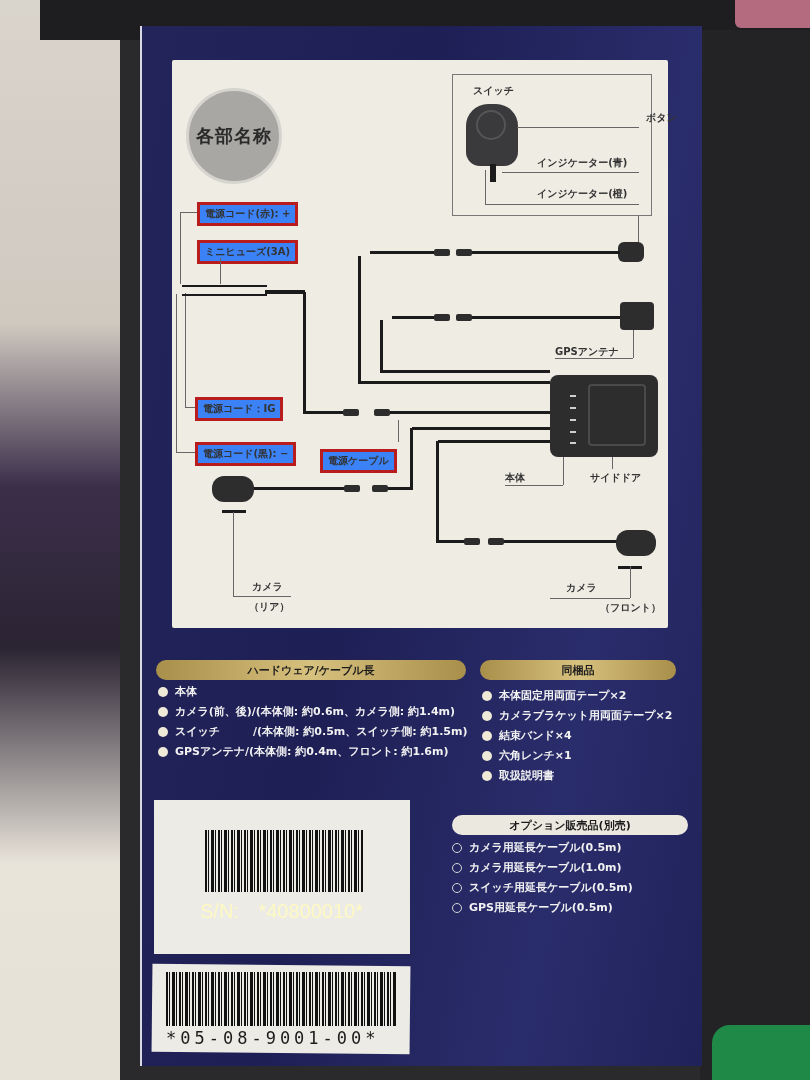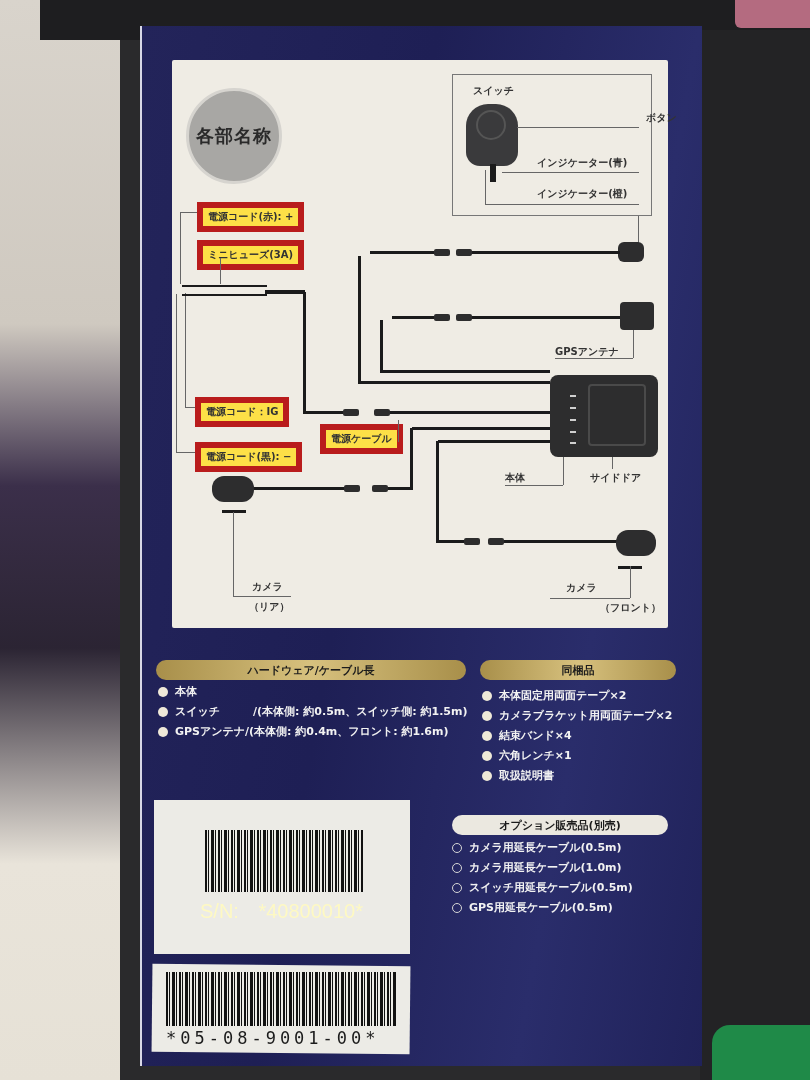--- a/index.html
+++ b/index.html
@@ -29,21 +29,21 @@
     border-radius: 2px;
   }
   .title-circle {
     position: absolute; left: 186px; top: 88px; width: 96px; height: 96px;
     border-radius: 50%; background: #a8a7a4; border: 3px solid #d6d4cf;
     display: flex; align-items: center; justify-content: center;
     color: #2a2a2a; font-weight: bold; font-size: 18px; letter-spacing: 1px;
   }
   .lbl { position: absolute; font-size: 10px; font-weight: bold; color: #333; white-space: nowrap; }
   .lbl-box { position: absolute; font-size: 10px; font-weight: bold; color: #333;
-    border: 6px solid #b91c1c; background: #fde047; padding: 2px 5px; white-space: nowrap; }
+    border: 3px solid #b91c1c; background: #3b82f6; padding: 2px 5px; white-space: nowrap; }
   .line { position: absolute; background: #666; }
   .switch-box { position: absolute; left: 452px; top: 74px; width: 200px; height: 142px; border: 1px solid #777; }
   .cable { position: absolute; background: #1b1b1b; }
   .cable-v { position: absolute; background: #1b1b1b; width: 3px; }
   .conn { position: absolute; width: 16px; height: 7px; background: #2d2d2d; border-radius: 2px; }
   .device { position: absolute; background: #2d2d2e; border-radius: 8px; }
   .led { position: absolute; width: 6px; height: 2px; background: #cfcfcf; }
 
   
   .pill { position: absolute; height: 20px; border-radius: 10px; display: flex; align-items: center; justify-content: center;
@@ -91,21 +91,21 @@
 
 <div class="device" style="left:618px;top:242px;width:26px;height:20px;border-radius:6px;"></div>
 
 <div class="lbl-box" style="left:197px;top:202px;">電源コード(赤): +</div>
 <div class="lbl-box" style="left:197px;top:240px;">ミニヒューズ(3A)</div>
 <div class="line" style="left:180px;top:212px;width:17px;height:1px;"></div>
 <div class="line" style="left:180px;top:212px;width:1px;height:72px;"></div>
 <div class="line" style="left:220px;top:258px;width:1px;height:26px;"></div>
 <div class="lbl-box" style="left:195px;top:397px;">電源コード：IG</div>
 <div class="lbl-box" style="left:195px;top:442px;">電源コード(黒): −</div>
-<div class="lbl-box" style="left:320px;top:424px;">電源ケーブル</div>
+<div class="lbl-box" style="left:320px;top:449px;">電源ケーブル</div>
 <div class="line" style="left:185px;top:293px;width:1px;height:114px;"></div>
 <div class="line" style="left:185px;top:407px;width:10px;height:1px;"></div>
 <div class="line" style="left:176px;top:294px;width:1px;height:158px;"></div>
 <div class="line" style="left:176px;top:452px;width:19px;height:1px;"></div>
 <div class="line" style="left:398px;top:420px;width:1px;height:22px;"></div>
 
 <div class="cable" style="left:182px;top:285px;width:85px;height:2px;"></div>
 <div class="cable" style="left:182px;top:294px;width:85px;height:2px;"></div>
 <div class="cable" style="left:265px;top:290px;width:40px;height:4px;"></div>
 <div class="cable-v" style="left:303px;top:292px;height:120px;"></div>
@@ -172,20 +172,24 @@
 <div class="lbl" style="left:556px;top:601px;margin-left:44px;">（フロント）</div>
 
 <div class="pill pill-gold" style="left:156px;top:660px;width:310px;">ハードウェア/ケーブル長</div>
 <ul class="spec-list" style="left:158px;top:682px;">
   <li>
       <span class="dot"></span>
       <span>本体</span>
     </li>
   <li>
       <span class="dot"></span>
+      <span>カメラ(前、後)/(本体側: 約0.6m、カメラ側: 約1.4m)</span>
+    </li>
+  <li>
+      <span class="dot"></span>
       <span>スイッチ　　　/(本体側: 約0.5m、スイッチ側: 約1.5m)</span>
     </li>
   <li>
       <span class="dot"></span>
       <span>GPSアンテナ/(本体側: 約0.4m、フロント: 約1.6m)</span>
     </li>
 </ul>
 
 <div class="pill pill-gold" style="left:480px;top:660px;width:196px;">同梱品</div>
 <ul class="spec-list" style="left:482px;top:686px;">
@@ -204,21 +208,21 @@
   <li>
       <span class="dot"></span>
       <span>六角レンチ×1</span>
     </li>
   <li>
       <span class="dot"></span>
       <span>取扱説明書</span>
     </li>
 </ul>
 
-<div class="pill pill-light" style="left:452px;top:815px;width:216px;">オプション販売品(別売)</div>
+<div class="pill pill-light" style="left:452px;top:815px;width:236px;">オプション販売品(別売)</div>
 <ul class="spec-list" style="left:452px;top:838px;">
   <li>
       <span class="dot-o"></span>
       <span>カメラ用延長ケーブル(0.5m)</span>
     </li>
   <li>
       <span class="dot-o"></span>
       <span>カメラ用延長ケーブル(1.0m)</span>
     </li>
   <li>

